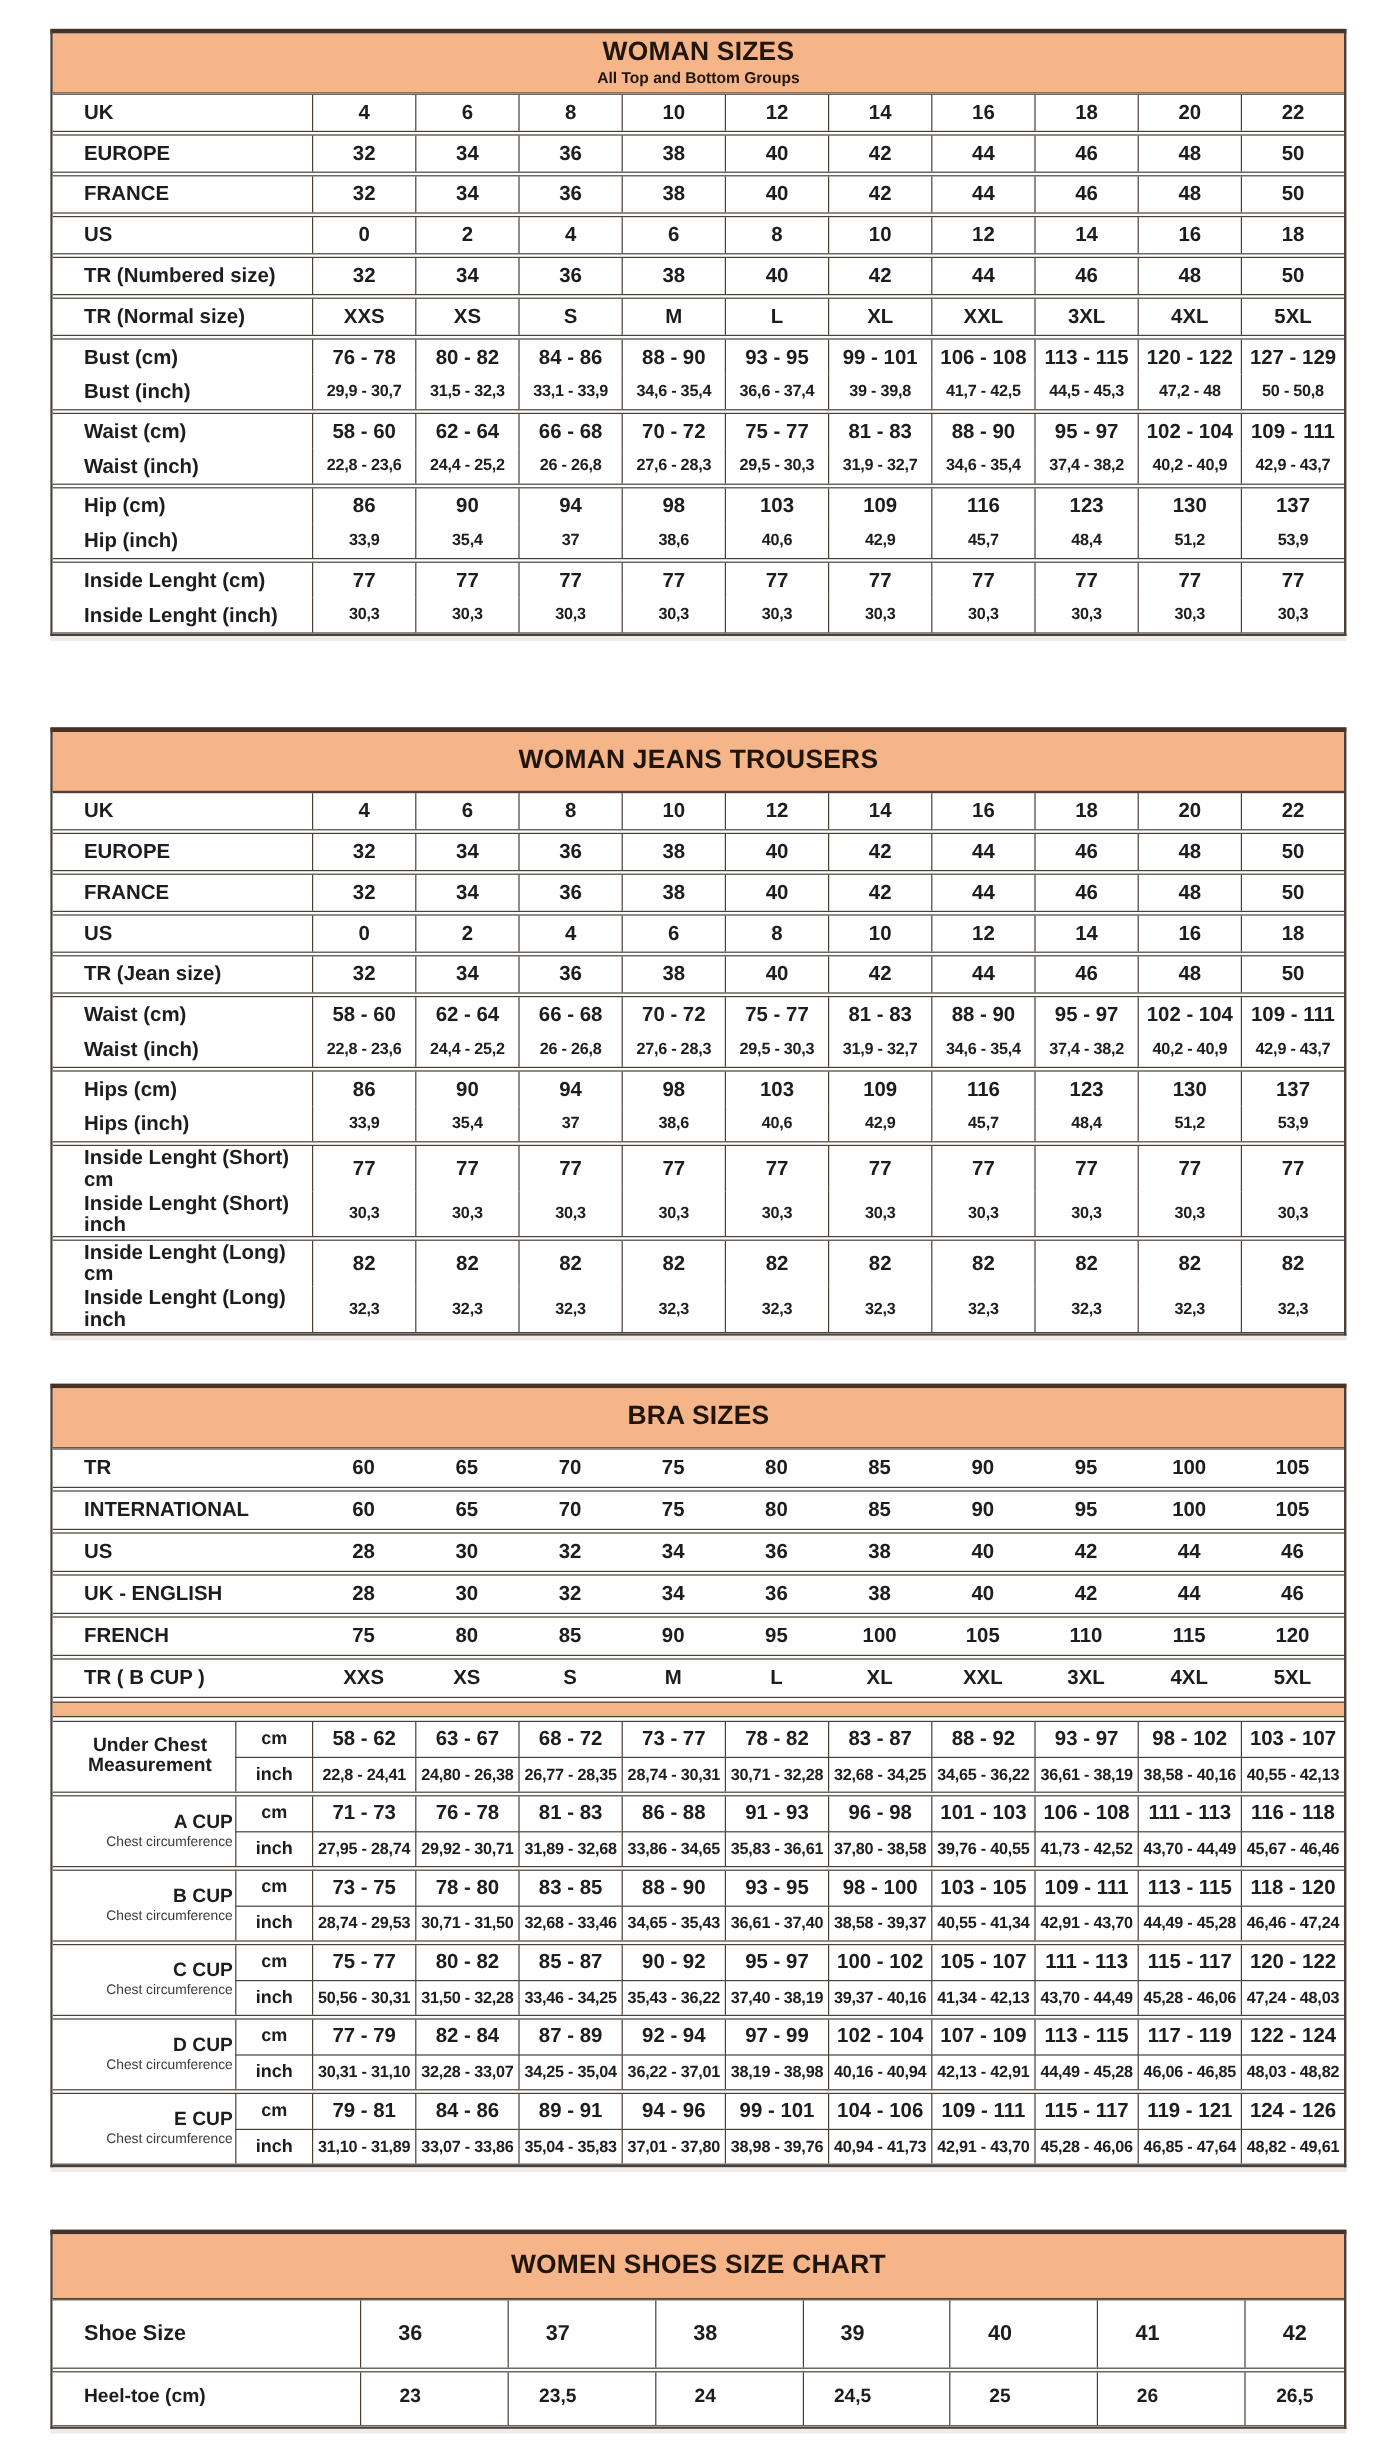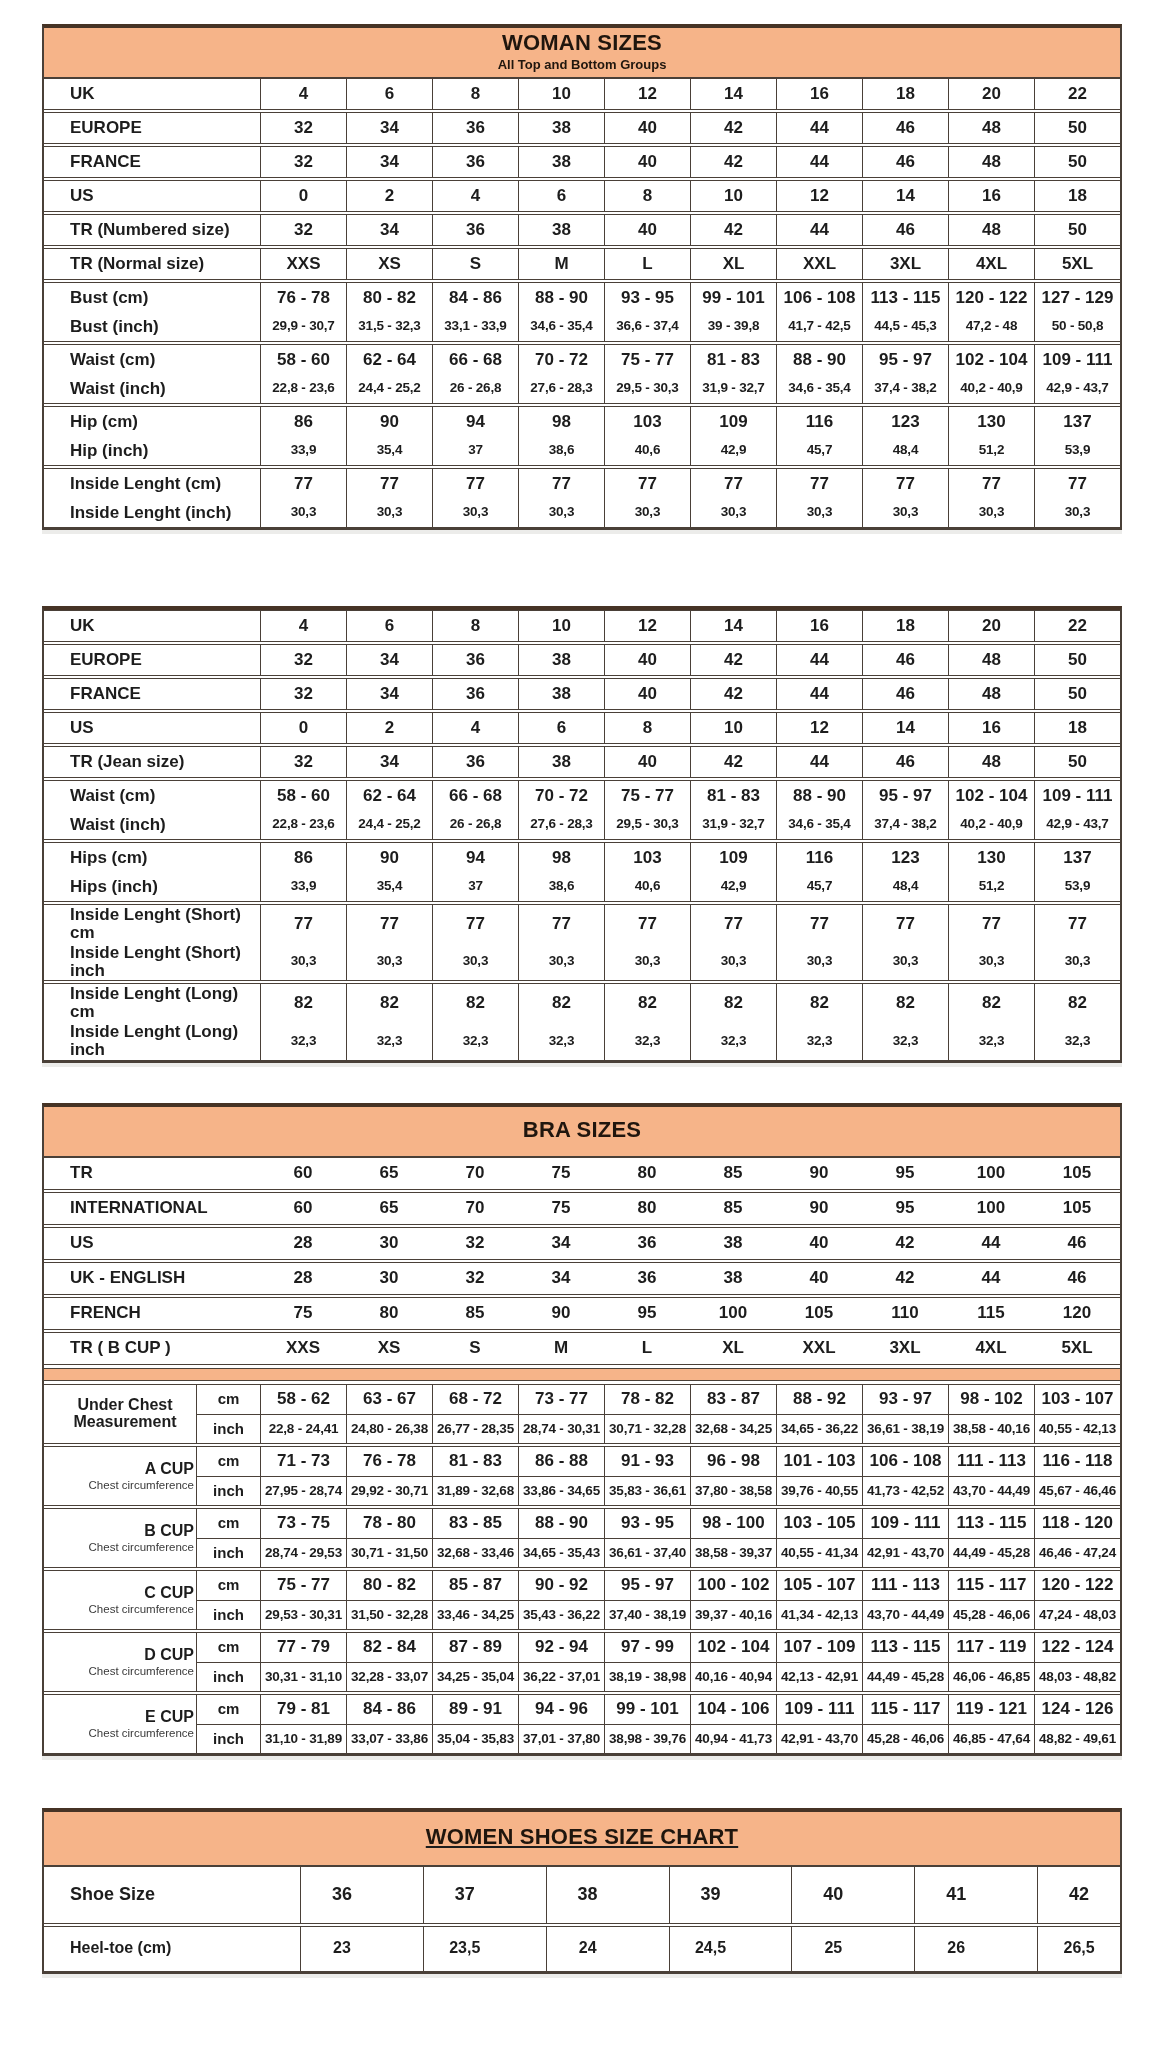--- a/index.html
+++ b/index.html
@@ -53,21 +53,21 @@
   .strip{
     height:13px;background:var(--peach);
     border-top:1.4px solid var(--bc);border-bottom:1.4px solid var(--bc);
     margin:1px 0;
   }
   .cuplab{flex-direction:column;align-items:flex-end;justify-content:center;padding-left:12px;gap:1px;}
   .cup-name{font-size:16px;font-weight:700;}
   .cup-note{font-size:11.5px;font-weight:400;color:#3a3a3a;}
   .cupgrid .cell{min-height:29px;}
   .unit{font-size:15px;}
-  .k-shoes .band{min-height:54px;text-decoration:underline;}
+  .k-shoes .band{min-height:54px;}
   .k-shoes .row:nth-child(1) .cell{min-height:56px;font-size:18px;}
   .k-shoes .row:nth-child(2) .cell{min-height:44px;font-size:16px;}
 </style>
 </head>
 <body>
 
 <div id="tables-root">
     <div class="frame k-std">
       <div class="band">
         <div class="band-title">WOMAN SIZES</div>
@@ -244,20 +244,23 @@
           <div class="cell val small vl">30,3</div>
           <div class="cell val small vl">30,3</div>
           <div class="cell val small vl">30,3</div>
           <div class="cell val small vl">30,3</div>
           <div class="cell val small vl">30,3</div>
           <div class="cell val small vl">30,3</div>
         </div>
       </div>
     </div>
     <div class="frame k-std">
+      <div class="band">
+        <div class="band-title">WOMAN JEANS TROUSERS</div>
+      </div>
       <div class="rows">
         <div class="row grid c10">
           <div class="cell lab">UK</div>
           <div class="cell val vl">4</div>
           <div class="cell val vl">6</div>
           <div class="cell val vl">8</div>
           <div class="cell val vl">10</div>
           <div class="cell val vl">12</div>
           <div class="cell val vl">14</div>
           <div class="cell val vl">16</div>
@@ -592,21 +595,21 @@
           <div class="cell val vl">80 - 82</div>
           <div class="cell val vl">85 - 87</div>
           <div class="cell val vl">90 - 92</div>
           <div class="cell val vl">95 - 97</div>
           <div class="cell val vl">100 - 102</div>
           <div class="cell val vl">105 - 107</div>
           <div class="cell val vl">111 - 113</div>
           <div class="cell val vl">115 - 117</div>
           <div class="cell val vl">120 - 122</div>
           <div class="cell unit vl hl">inch</div>
-          <div class="cell val small vl hl">29,53 - 30,31</div>
+          <div class="cell val small vl hl">50,56 - 30,31</div>
           <div class="cell val small vl hl">31,50 - 32,28</div>
           <div class="cell val small vl hl">33,46 - 34,25</div>
           <div class="cell val small vl hl">35,43 - 36,22</div>
           <div class="cell val small vl hl">37,40 - 38,19</div>
           <div class="cell val small vl hl">39,37 - 40,16</div>
           <div class="cell val small vl hl">41,34 - 42,13</div>
           <div class="cell val small vl hl">43,70 - 44,49</div>
           <div class="cell val small vl hl">45,28 - 46,06</div>
           <div class="cell val small vl hl">47,24 - 48,03</div>
         </div>

